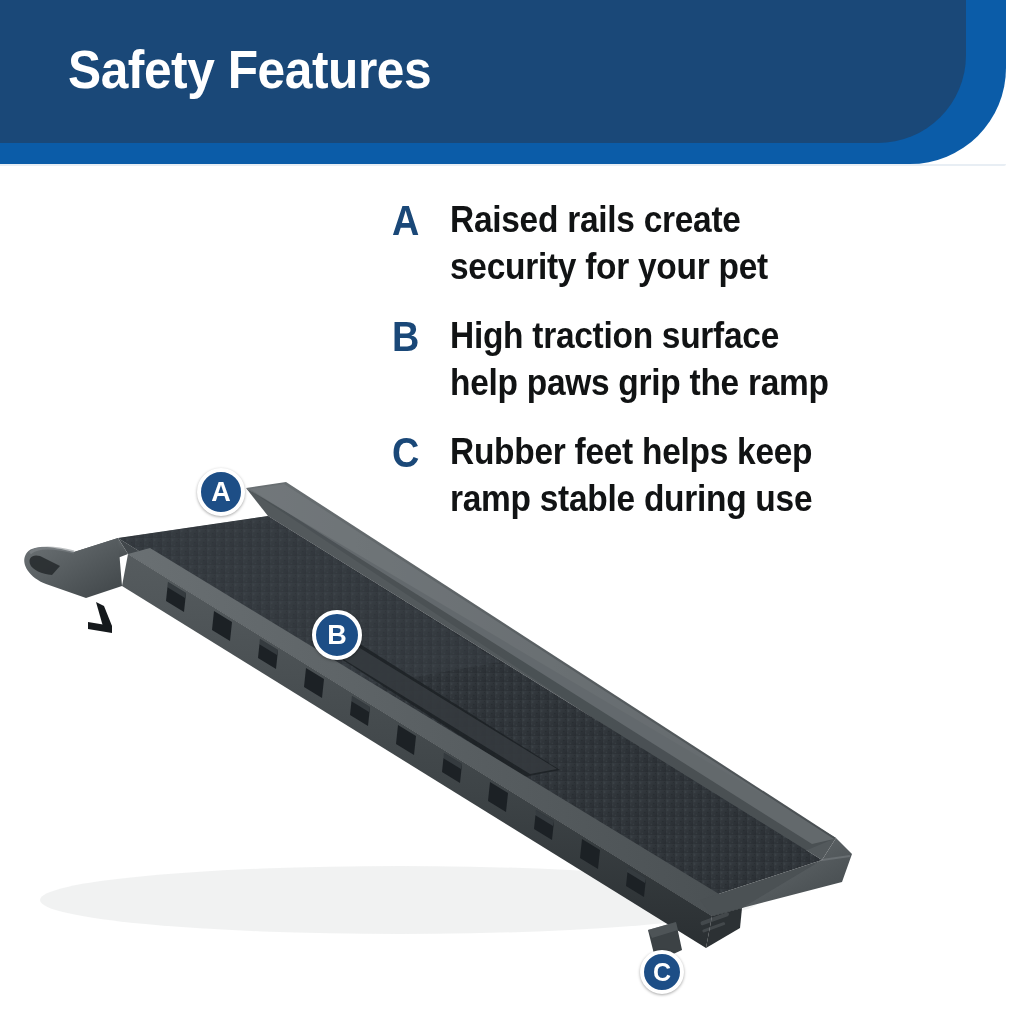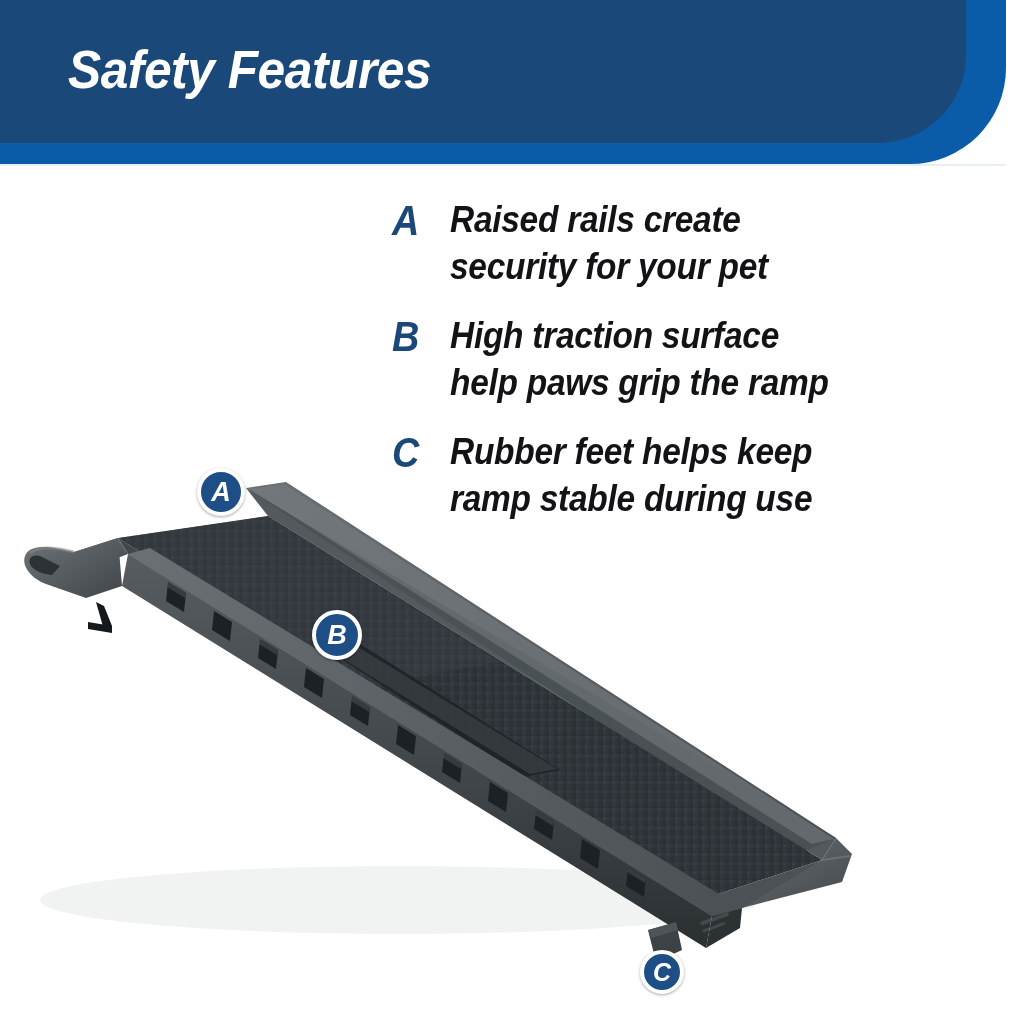--- a/index.html
+++ b/index.html
@@ -11,21 +11,20 @@
   body {
     font-family: "Liberation Sans", sans-serif;
   }
 
   #page {
     position: relative;
     width: 1024px;
     height: 1010px;
     background: #ffffff;
     overflow: hidden;
-    font-style: italic;
   }
 
   
   .header-wrap {
     position: absolute;
     left: 0;
     top: 0;
     width: 1024px;
     height: 170px;
   }

